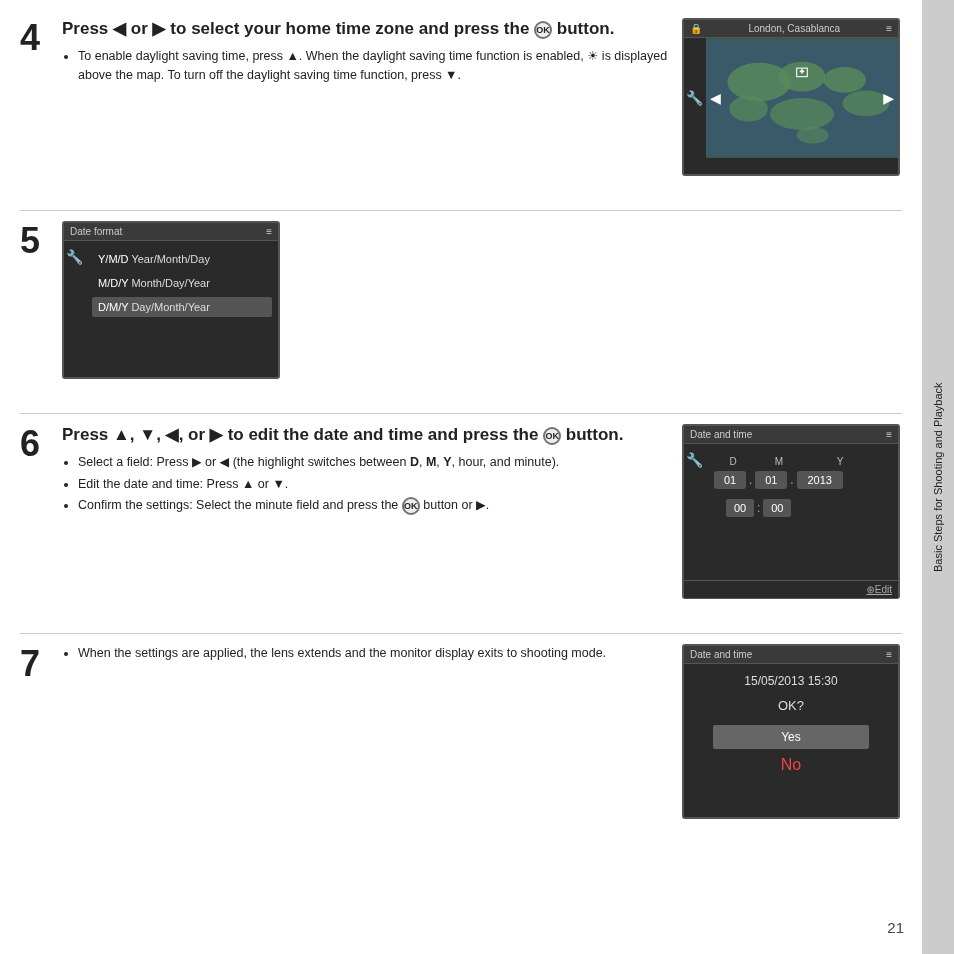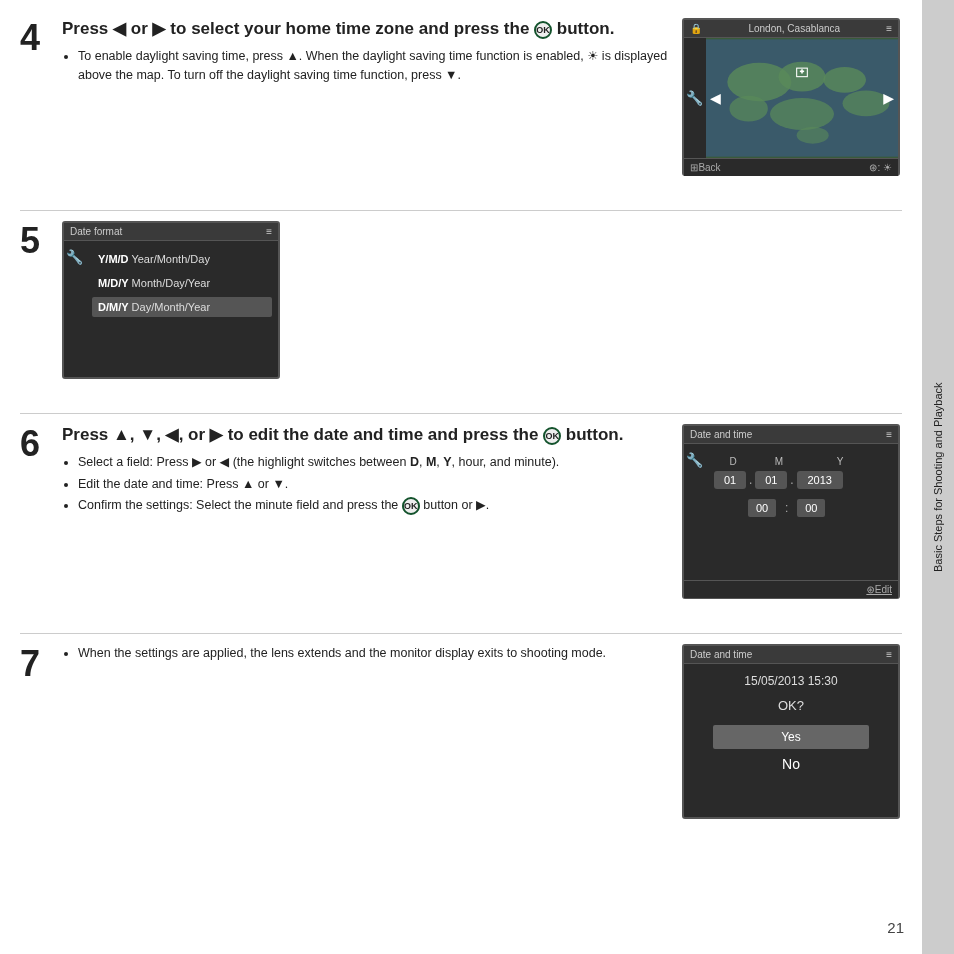--- a/index.html
+++ b/index.html
@@ -208,21 +208,21 @@
       font-size: 11px;
       color: #ddd;
       border-radius: 2px;
     }
 
     .menu-item.selected {
       background: #555;
     }
 
     .menu-item .menu-label-bold {
-      font-weight: bold;
+      font-weight: normal;
       color: #fff;
     }
 
     
     .screen6 {
       width: 218px;
       height: 175px;
     }
 
     .screen6 .screen-topbar {
@@ -286,22 +286,22 @@
 
     .date-sep {
       color: #aaa;
       font-size: 12px;
       padding: 0 1px;
     }
 
     .time-fields-row {
       display: flex;
       align-items: center;
-      gap: 8px;
-      margin-left: 34px;
+      gap: 2px;
+      margin-left: 12px;
     }
 
     .time-field {
       background: #555;
       color: #fff;
       font-size: 11px;
       padding: 3px 6px;
       border-radius: 2px;
       min-width: 28px;
       text-align: center;
@@ -361,32 +361,32 @@
       color: #fff;
       text-align: center;
       padding: 5px;
       font-size: 12px;
       margin-bottom: 4px;
       border-radius: 2px;
     }
 
     .screen7 .no-btn {
       text-align: center;
-      color: #ffffff;
-      font-size: 14px;
+      color: #ef4444;
+      font-size: 16px;
       padding: 3px;
     }
 
     
     .ok-btn-sym {
       display: inline-block;
       width: 18px;
       height: 18px;
       border-radius: 50%;
-      border: 2px solid #14532d;
+      border: 2px solid #737373;
       background: #eee;
       color: #222;
       font-size: 9px;
       font-weight: bold;
       text-align: center;
       line-height: 14px;
       vertical-align: middle;
     }
 
     .page-number {
@@ -444,24 +444,20 @@
 
                 <line x1="88" y1="30" x2="92" y2="30" stroke="#fff" stroke-width="1.5"></line>
                 <line x1="90" y1="28" x2="90" y2="32" stroke="#fff" stroke-width="1.5"></line>
                 <rect x="85" y="27" width="10" height="8" fill="none" stroke="#fff" stroke-width="1"></rect>
               </svg>
               <div class="nav-arrows">
                 <span class="arrow">◀</span>
                 <span class="arrow">▶</span>
               </div>
             </div>
-          </div>
-          <div class="screen-bottombar">
-            <span>⊞Back</span>
-            <span>⊛: ☀</span>
           </div>
         </div>
       </div>
     </div>
 
     <hr class="step-divider">
 
     <div class="step-row">
       <div class="step-number">5</div>
       <div class="step-image">

